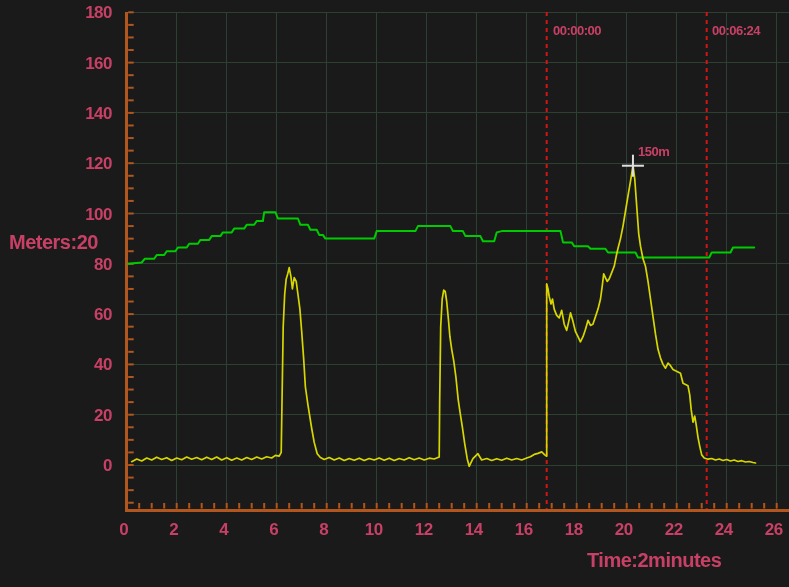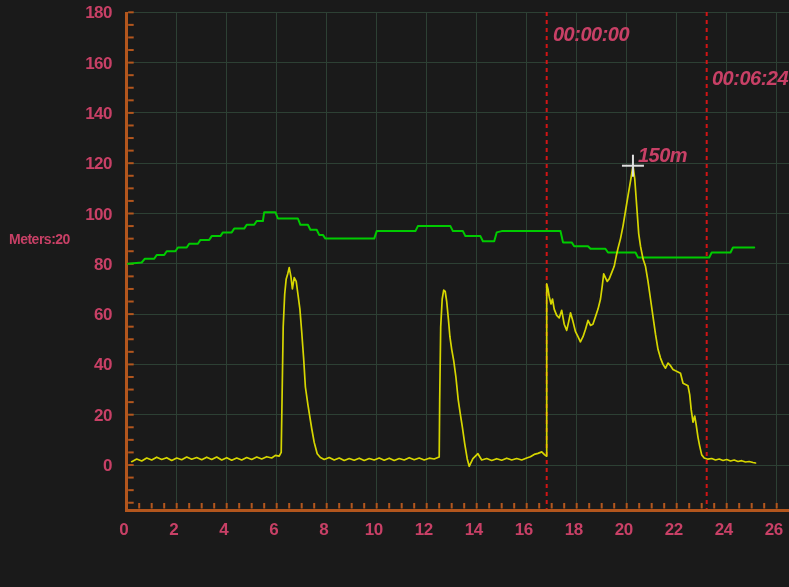--- a/index.html
+++ b/index.html
@@ -1,23 +1,23 @@
 <!DOCTYPE html>
 <html><head>
 <meta charset="utf-8">
 <style>
   html,body{margin:0;padding:0;background:#1a1a1a;}
   #screen{position:relative;width:789px;height:587px;background:#1a1a1a;overflow:hidden;
           font-family:"Liberation Sans",sans-serif;}
   #chart{position:absolute;left:0;top:0;}
   #chart text{font-family:"Liberation Sans",sans-serif;font-weight:bold;font-size:17px;
               fill:#c84066;letter-spacing:-0.5px;}
-  .lbl{position:absolute;font-weight:bold;font-size:14px;letter-spacing:-0.5px;
+  .lbl{position:absolute;font-weight:bold;font-size:20px;letter-spacing:-0.5px;
        color:#c84066;white-space:nowrap;}
-  .lbl.small{font-size:20px;font-style:italic;}
+  .lbl.small{font-size:13px;}
 </style>
 </head>
 <body>
 
 <div id="screen">
   <svg id="chart" width="789" height="587" viewBox="0 0 789 587">
       <g>
         <line x1="126.7" y1="465" x2="789" y2="465" stroke="#2d4034" stroke-width="1" shape-rendering="crispEdges"></line>
         <line x1="126.7" y1="414.7" x2="789" y2="414.7" stroke="#2d4034" stroke-width="1" shape-rendering="crispEdges"></line>
         <line x1="126.7" y1="364.4" x2="789" y2="364.4" stroke="#2d4034" stroke-width="1" shape-rendering="crispEdges"></line>
@@ -175,19 +175,20 @@
         <text x="573.7" y="535" text-anchor="middle">18</text>
         <text x="623.7" y="535" text-anchor="middle">20</text>
         <text x="673.7" y="535" text-anchor="middle">22</text>
         <text x="723.7" y="535" text-anchor="middle">24</text>
         <text x="773.7" y="535" text-anchor="middle">26</text>
       </g>
     </svg>
 
   <div class="lbl" style="left:9px;top:231px;">Meters:20</div>
 
+  <div class="lbl" style="left:587px;top:549px;">Time:2minutes</div>
 
   <div class="lbl small" style="left:553px;top:23px;">00:00:00</div>
 
-  <div class="lbl small" style="left:712px;top:23px;margin-top:44px;">00:06:24</div>
+  <div class="lbl small" style="left:712px;top:23px;">00:06:24</div>
 
   <div class="lbl small" style="left:638px;top:144px;">150m</div>
 </div>
 
 </body></html>

